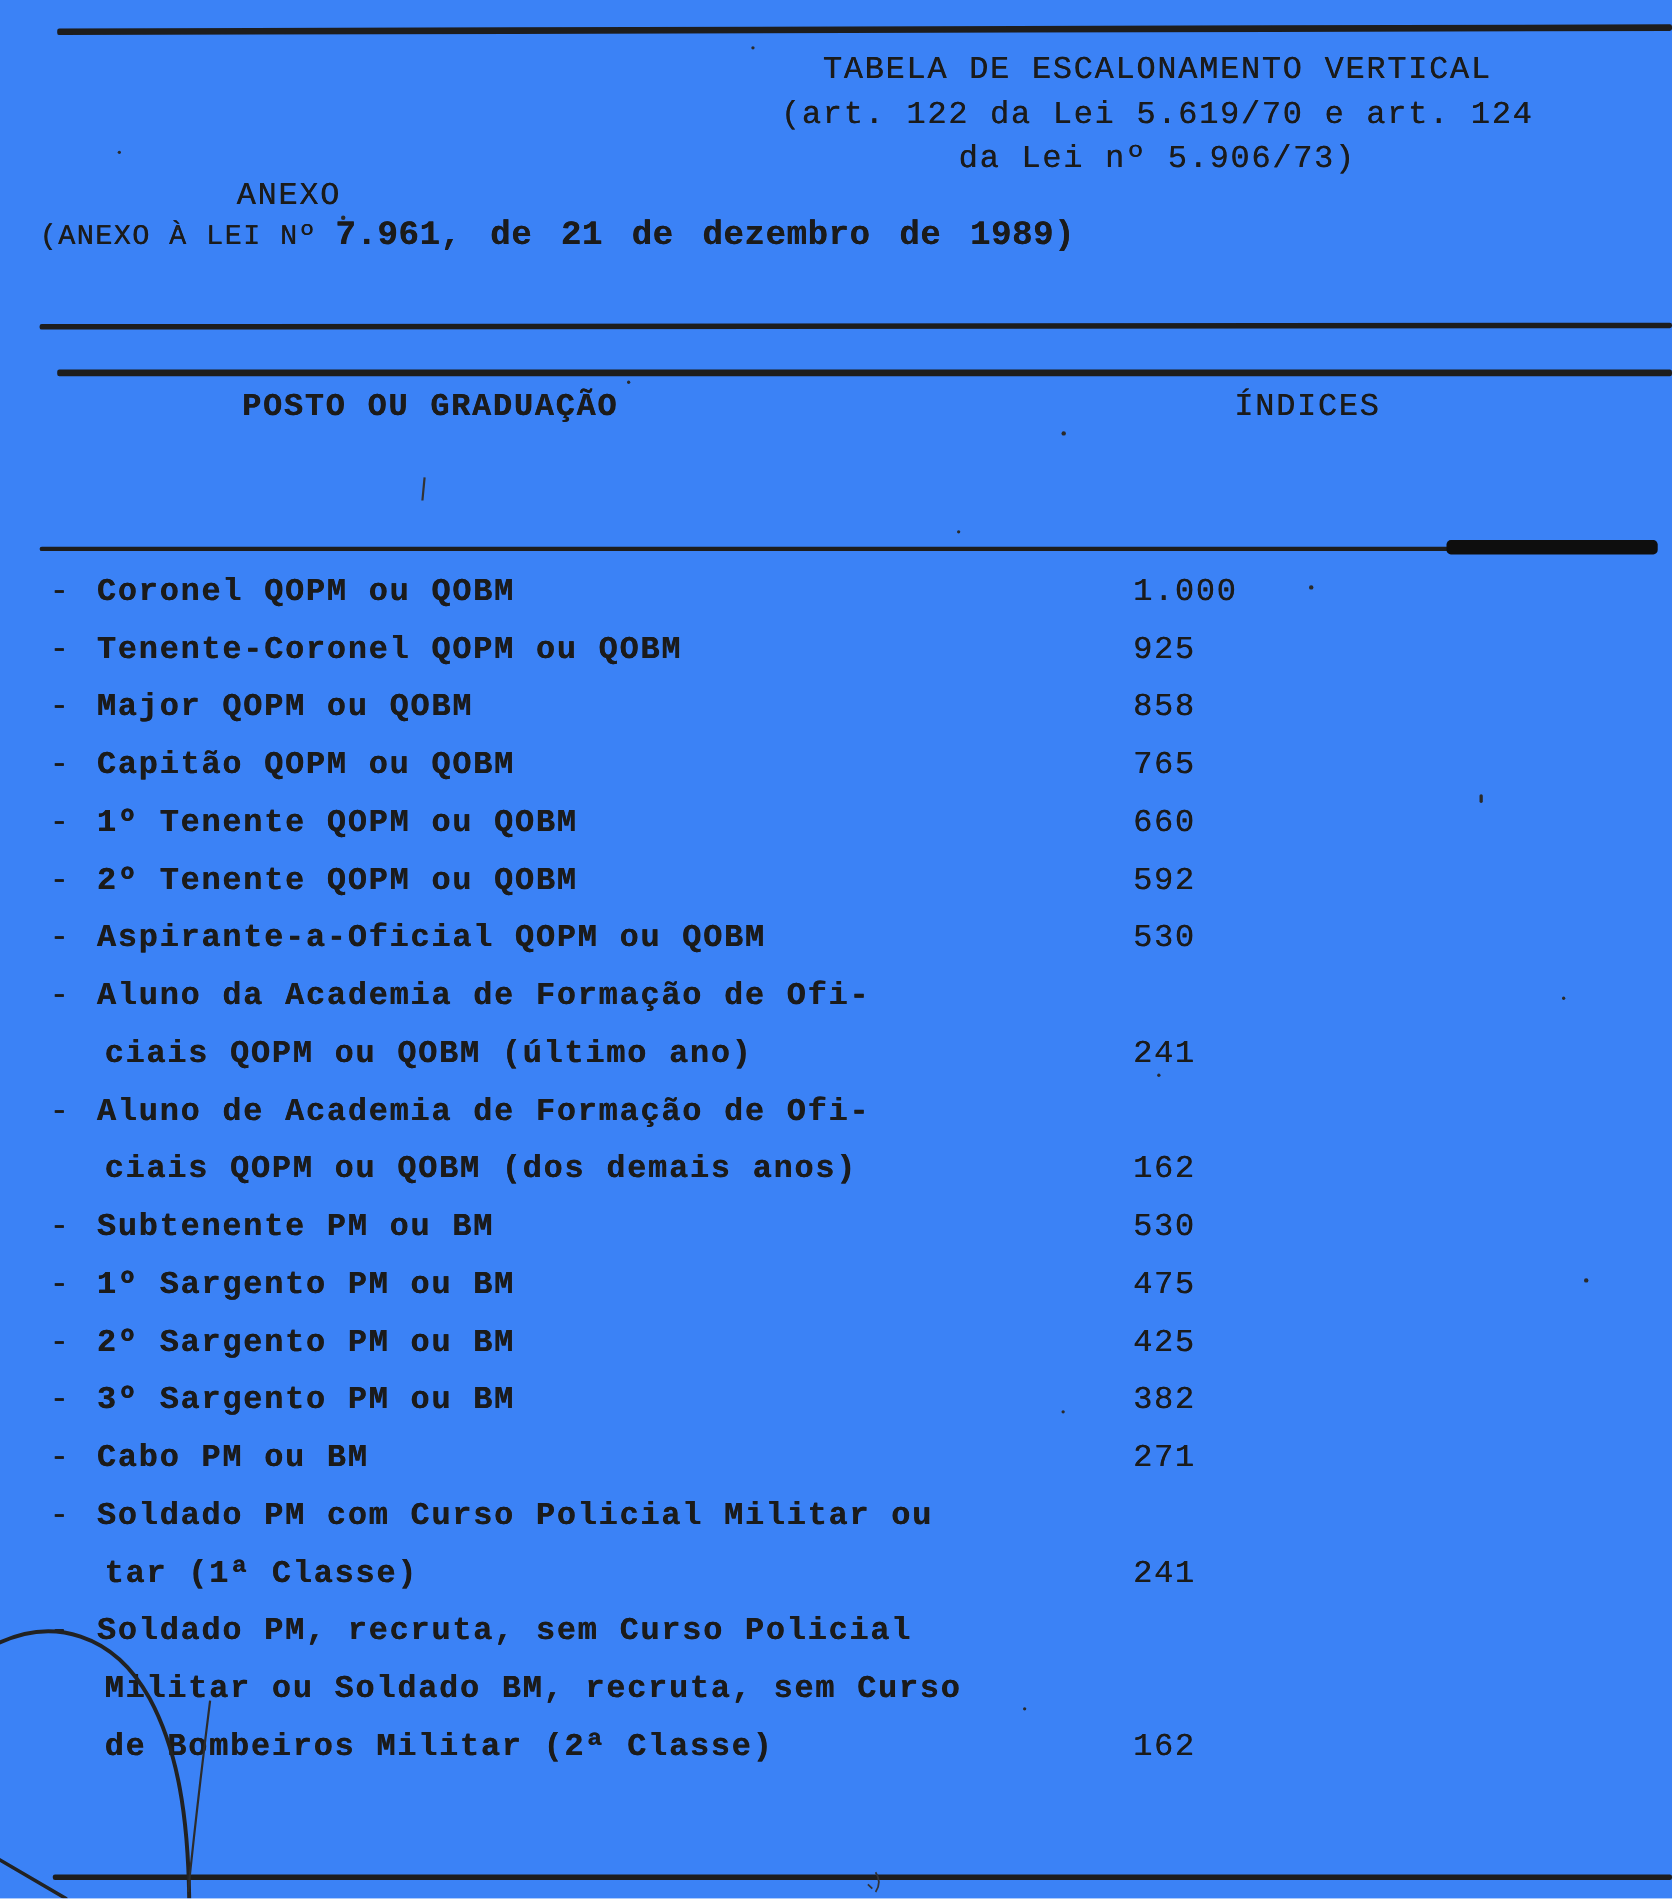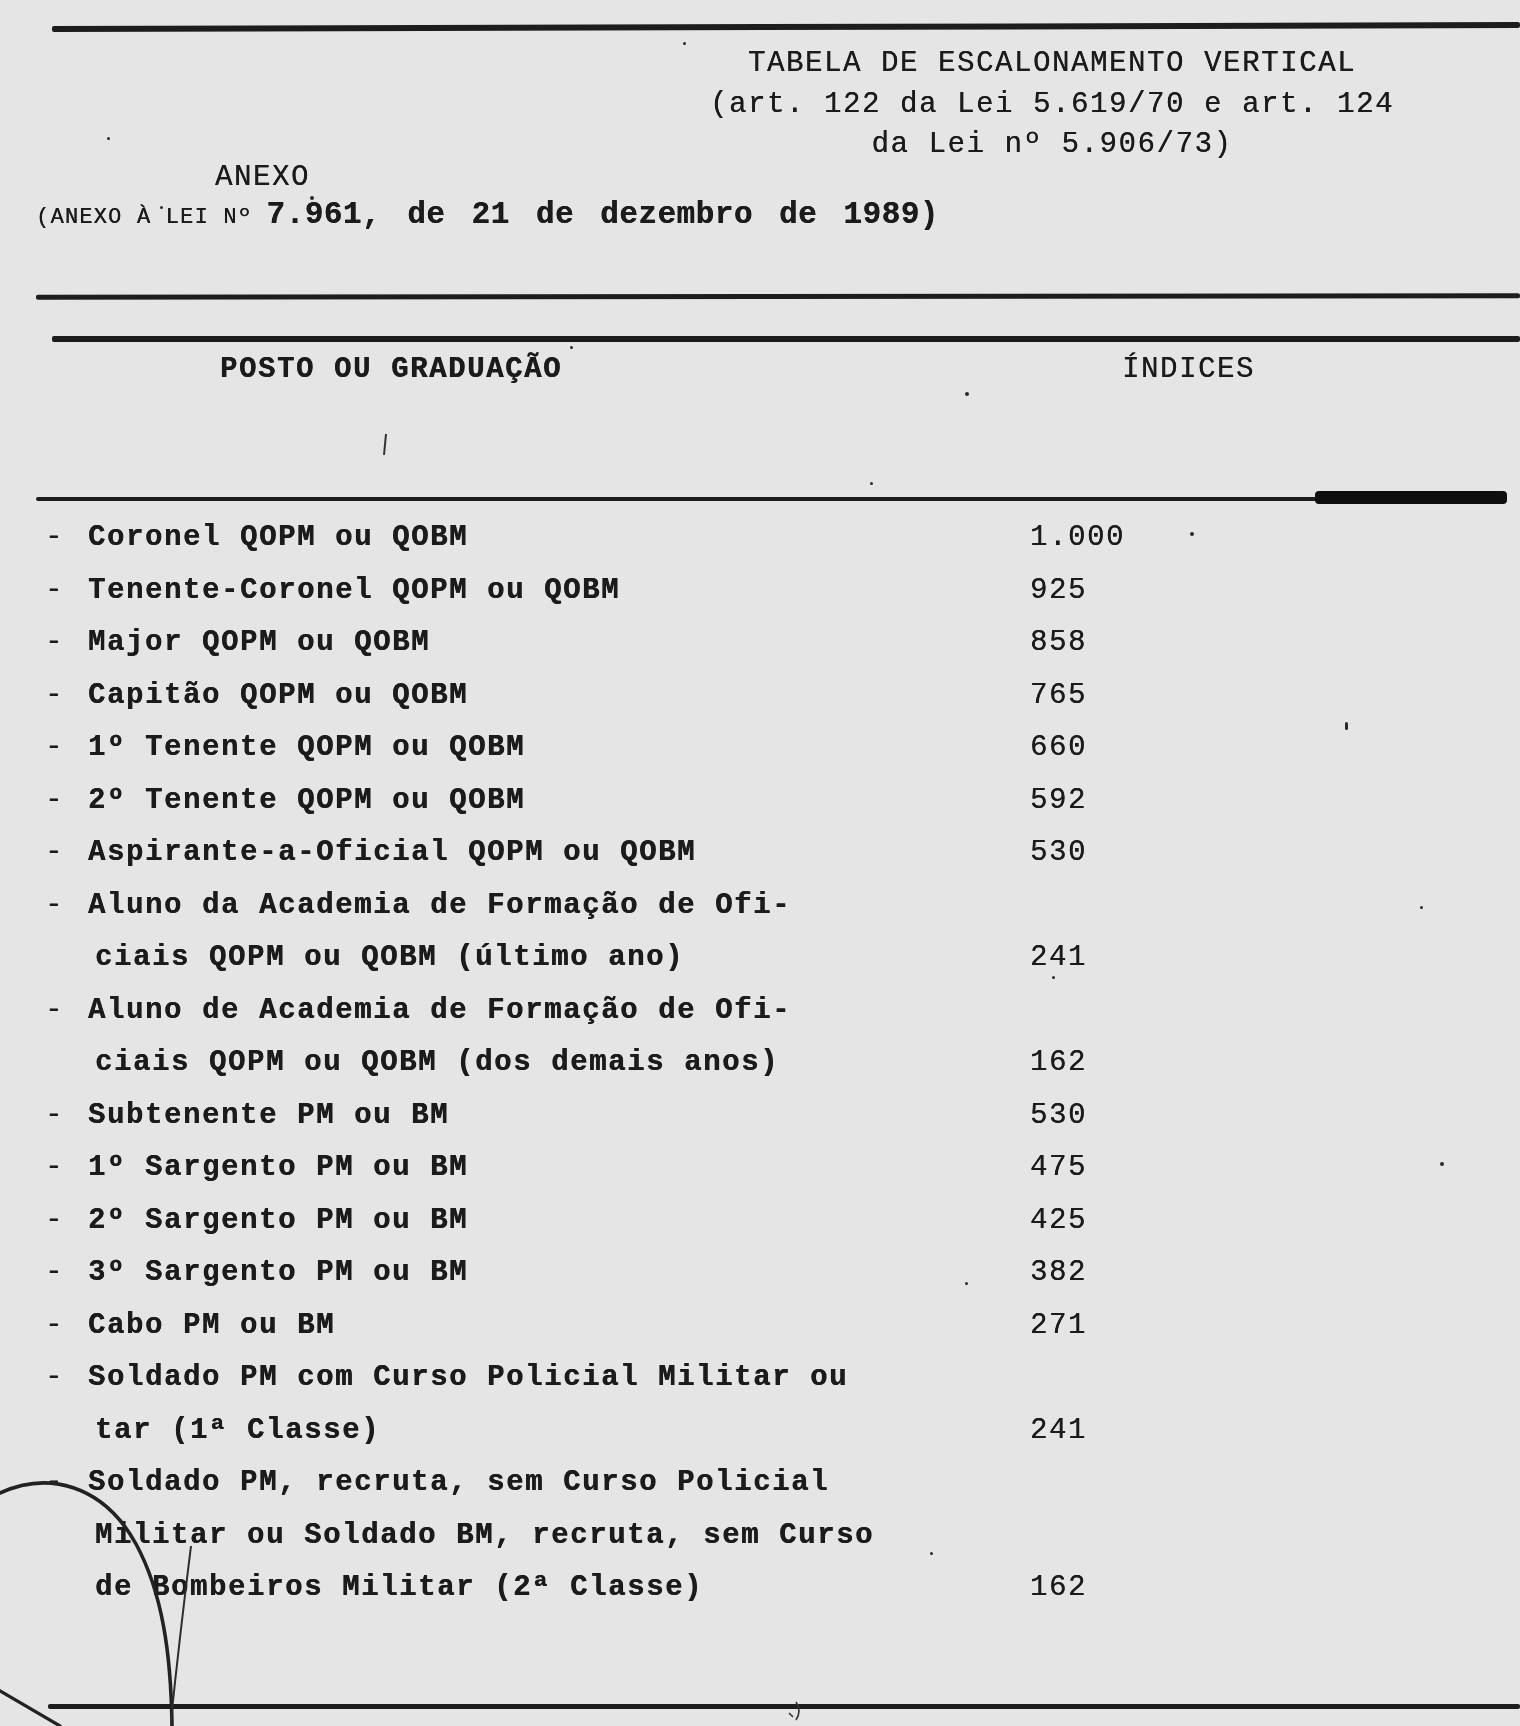--- a/index.html
+++ b/index.html
@@ -1,19 +1,19 @@
 <!DOCTYPE html>
 <html><head>
 <meta charset="utf-8">
 <style>
   html,body{margin:0;padding:0;background:#ffffff;}
   .page{
     position:relative;
     width:1520px;height:1726px;
-    background:#e5e5e5;
+    background:#3b82f6;
     font-family:"Liberation Mono","DejaVu Sans Mono",monospace;
     color:#1b1b1b;
     font-size:29px;
     letter-spacing:1.6px;
     overflow:hidden;
     text-shadow:0.35px 0 0 currentColor;
   }
   .rule{position:absolute;background:#1d1d1d;border-radius:2px;}
   .rule-top{left:52px;top:24px;width:1468px;height:6px;transform:rotate(-0.15deg);}
   .rule-2{left:36px;top:294px;width:1484px;height:5px;transform:rotate(-0.05deg);}
@@ -21,21 +21,21 @@
   .rule-header{left:36px;top:497px;width:1470px;height:4px;}
   .rule-header-blob{left:1315px;top:491px;width:192px;height:13px;background:#0e0e0e;border-radius:4px;}
   .rule-bottom{left:48px;top:1704px;width:1472px;height:5px;}
 
   .title-block{
     position:absolute;left:640px;top:44px;width:824px;
     text-align:center;line-height:40.5px;white-space:nowrap;
   }
   .annex-label{position:absolute;left:215px;top:160px;line-height:36px;}
   .annex-ref{position:absolute;left:36px;top:192px;line-height:46px;white-space:nowrap;}
-  .annex-ref .prefix{font-size:22px;letter-spacing:1.2px;}
+  .annex-ref .prefix{font-size:26px;letter-spacing:1.2px;}
   .annex-ref .value{font-size:31px;font-weight:bold;letter-spacing:0.5px;word-spacing:7px;}
 
   .col-header{position:absolute;top:350px;line-height:40px;white-space:nowrap;}
   .col-posto{left:220px;font-weight:bold;}
   .col-indices{left:1122px;}
 
   .rows{position:absolute;left:0;top:512px;width:1520px;}
   .tline{position:relative;height:52.5px;line-height:52.5px;white-space:nowrap;}
   .tline .dash{position:absolute;left:45px;top:0;}
   .tline .txt{position:absolute;left:88px;top:0;font-weight:bold;}

